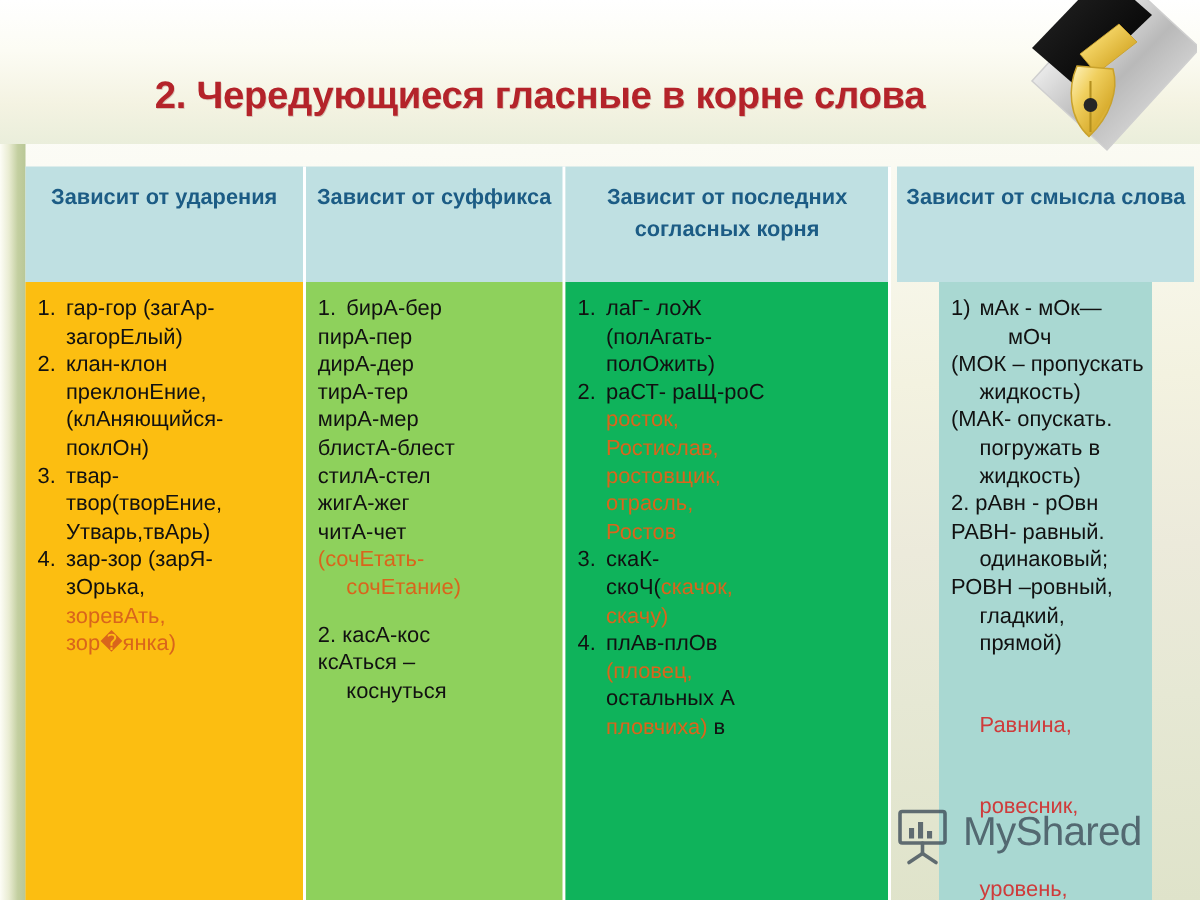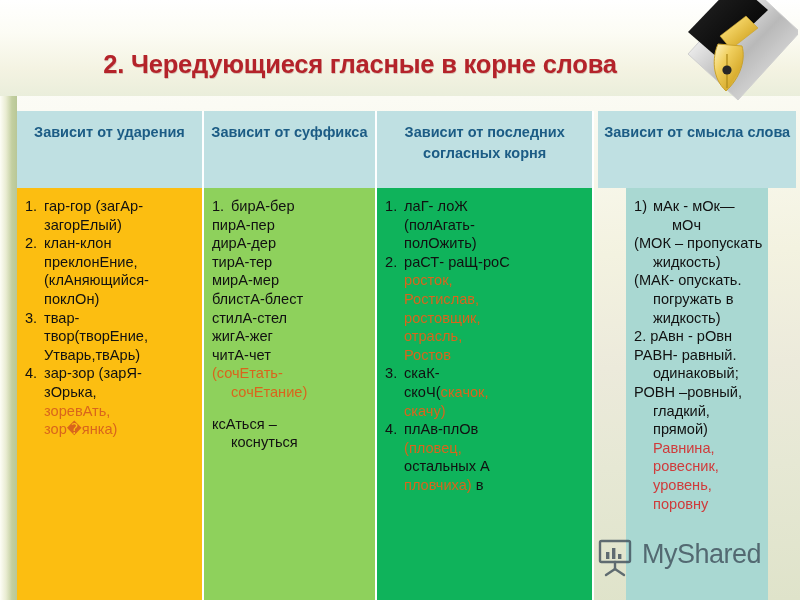--- a/index.html
+++ b/index.html
@@ -127,21 +127,21 @@
     padding-right: 4px;
   }
   .body-txt { flex: 1; }
 
   .plain { display: block; }
   .ind1 { padding-left: 19px; display: block; }
   .gap { display: block; height: 13px; }
 
   
   .ex-orange { color: #d9651c; }
-  .ex-red    { color: #cf3b3b; }
+  .ex-red    { color: #cf3b3b; margin-top: 36px; }
 
   
   .watermark {
     position: absolute;
     left: 596px;
     top: 536px;
     width: 200px;
     height: 46px;
     z-index: 8;
     pointer-events: none;
@@ -260,20 +260,21 @@
           <span class="plain">дирА-дер</span>
           <span class="plain">тирА-тер</span>
           <span class="plain">мирА-мер</span>
           <span class="plain">блистА-блест</span>
           <span class="plain">стилА-стел</span>
           <span class="plain">жигА-жег</span>
           <span class="plain">читА-чет</span>
           <span class="plain ex-orange">(сочЕтать-</span>
           <span class="ind1 ex-orange">сочЕтание)</span>
           <span class="gap"></span>
+          <span class="plain">2. касА-кос</span>
           <span class="plain">ксАться –</span>
           <span class="ind1">коснуться</span>
         </div>
     </div>
 
     <div class="col col-3 c3">
       <div class="col-head">Зависит от последних согласных корня</div>
       <div class="col-body" id="c3-body">
           <div class="entry">
             <span class="num">1.</span>

